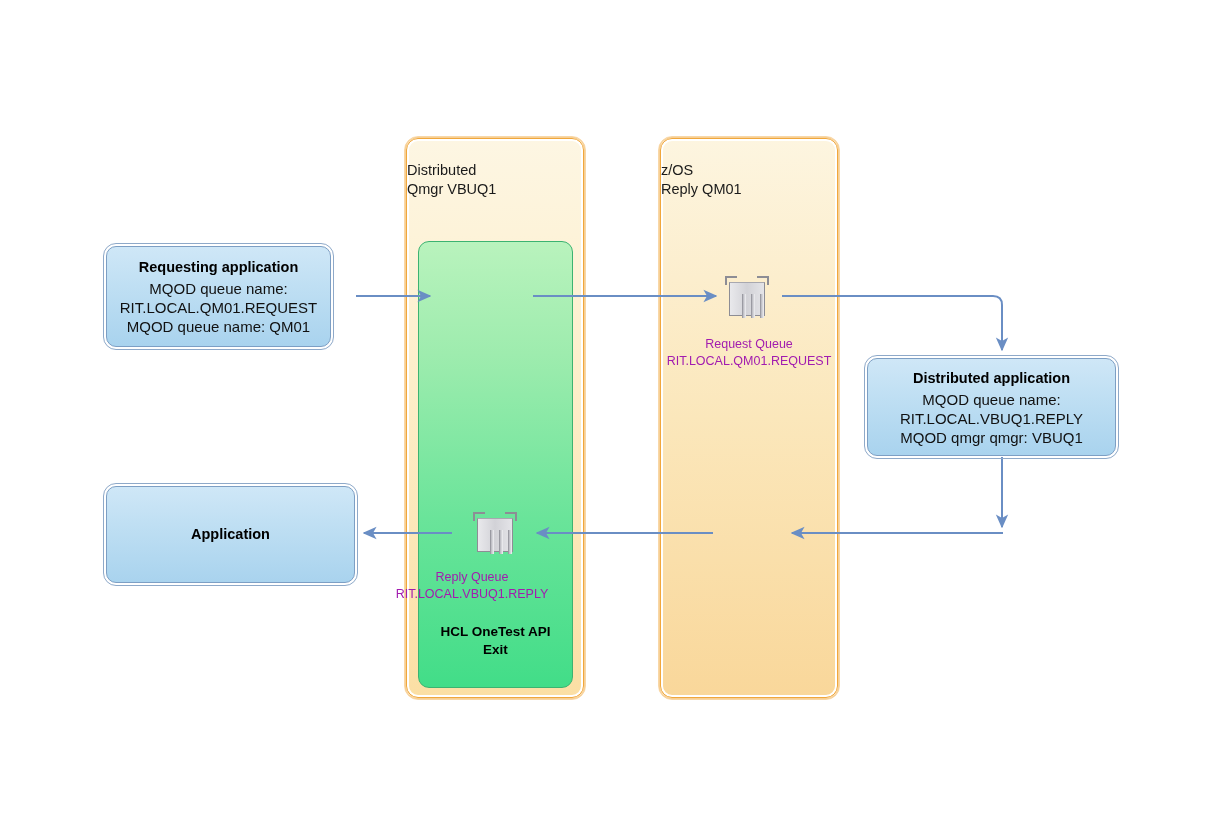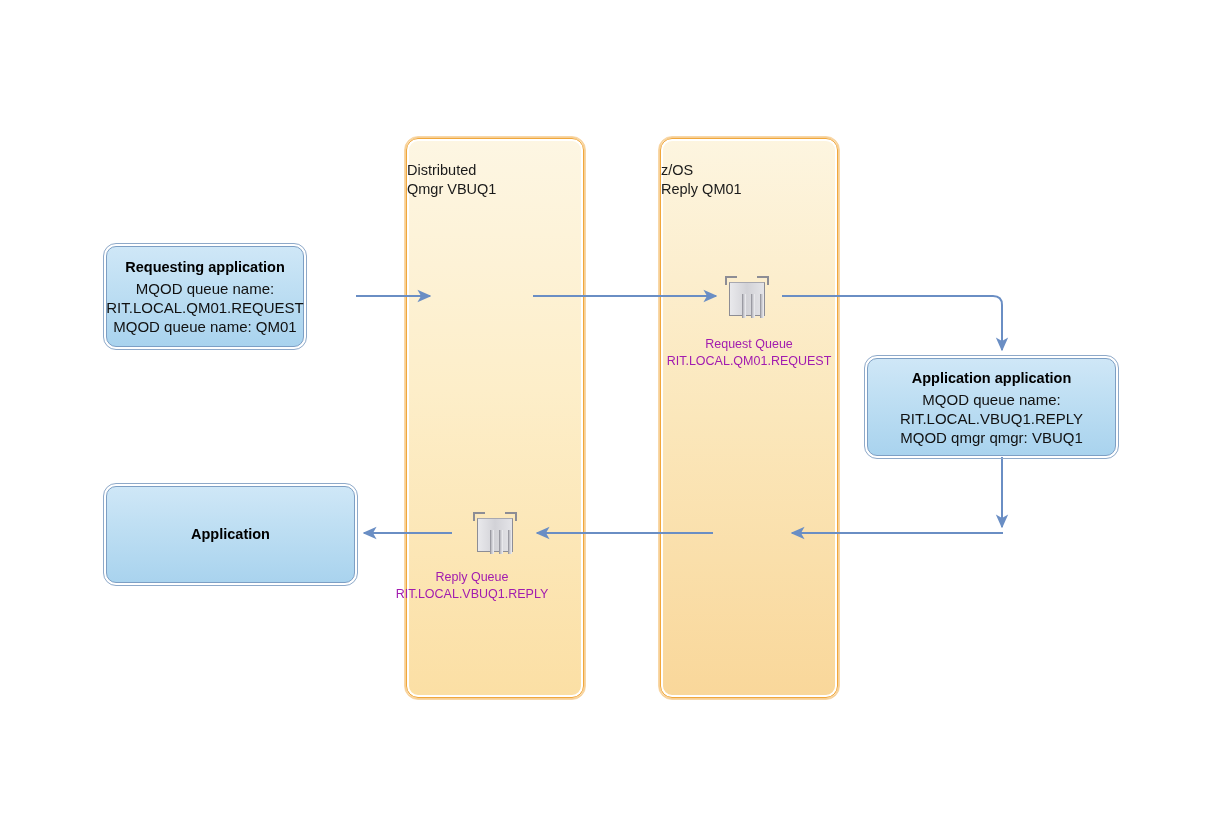--- a/index.html
+++ b/index.html
@@ -101,21 +101,21 @@
     margin-bottom: 2px;
   }
   .appbox .line {
     font-size: 15px;
     line-height: 19px;
     color: #111111;
   }
   .app-requesting {
     left: 106px;
     top: 246px;
-    width: 198px;
+    width: 225px;
     height: 101px;
   }
   .app-plain {
     left: 106px;
     top: 486px;
     width: 249px;
     height: 97px;
   }
   .app-responding {
     left: 867px;
@@ -190,20 +190,24 @@
   <div class="qmgr qmgr-distributed">
     <div class="qmgr-title">Distributed
 Qmgr VBUQ1</div>
   </div>
 
   <div class="qmgr qmgr-zos">
     <div class="qmgr-title">z/OS
 Reply QM01</div>
   </div>
 
+  <div class="exit-box">
+    <div class="exit-label">HCL OneTest API
+Exit</div>
+  </div>
 
   <svg class="connectors" viewBox="0 0 1225 838">
     <defs>
       <marker id="arrowR" viewBox="0 0 10 10" refX="9" refY="5" markerWidth="7" markerHeight="7" orient="auto-start-reverse">
         <path d="M 0 0.6 L 10 5 L 0 9.4 L 2.6 5 Z" fill="#6a8ec4"></path>
       </marker>
     </defs>
 
     <path d="M 356 296 L 430 296" fill="none" stroke="#6a8ec4" stroke-width="2" marker-end="url(#arrowR)"></path>
 
@@ -249,19 +253,19 @@
     <div class="line">MQOD queue name:</div>
     <div class="line">RIT.LOCAL.QM01.REQUEST</div>
     <div class="line">MQOD queue name: QM01</div>
   </div>
 
   <div class="appbox app-plain">
     <div class="title">Application</div>
   </div>
 
   <div class="appbox app-responding">
-    <div class="title">Application application</div>
+    <div class="title">Distributed application</div>
     <div class="line">MQOD queue name:</div>
     <div class="line">RIT.LOCAL.VBUQ1.REPLY</div>
     <div class="line">MQOD qmgr qmgr: VBUQ1</div>
   </div>
 
 </div>
 
 </body></html>

